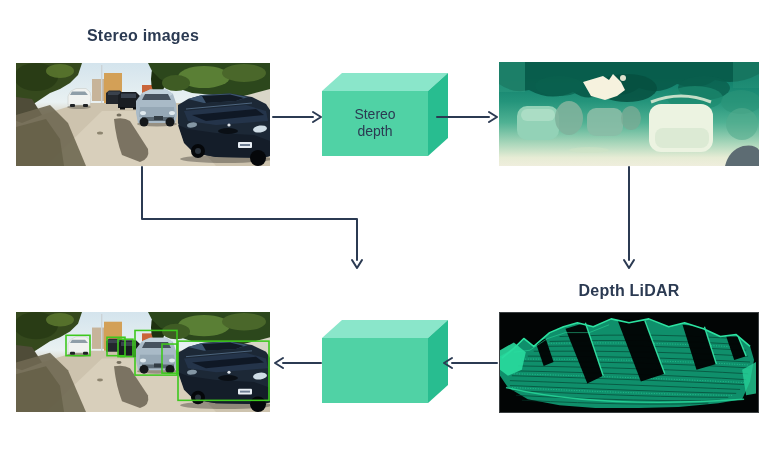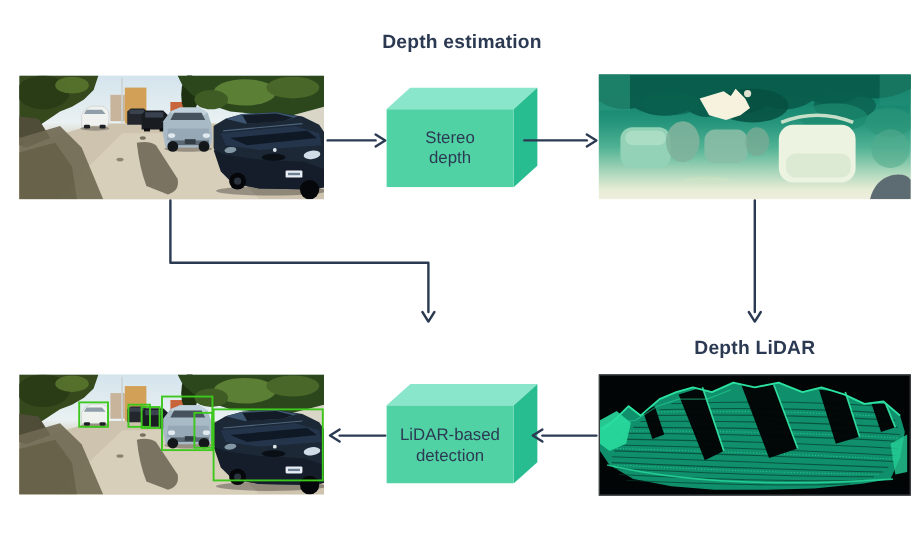--- a/index.html
+++ b/index.html
@@ -112,21 +112,21 @@
         <rect x="50" y="24" width="24" height="21"></rect>
         <rect x="91" y="26" width="18" height="19"></rect>
         <rect x="102" y="28" width="15" height="18"></rect>
         <rect x="119" y="19" width="42" height="46"></rect>
         <rect x="146" y="33" width="15" height="30"></rect>
         <rect x="162" y="30" width="91" height="61"></rect>
       </g>
     </defs>
   </svg>
 
-  <div class="title" style="left:295px;top:27px;width:180px">Depth estimation</div>
+  <div class="title" style="left:16px;top:27px;width:254px">Stereo images</div>
   <div class="title" style="left:499px;top:282px;width:260px">Depth LiDAR</div>
 
   <div class="photo sky-bg" style="left:16px;top:63px;width:254px;height:103px">
     <svg viewBox="0 0 254 103" preserveAspectRatio="none">
         <use href="#scene"></use>
       </svg>
   </div>
 
   <div class="photo depth-bg" style="left:499px;top:62px;width:260px;height:104px">
     <svg viewBox="0 0 260 104" preserveAspectRatio="none">
@@ -215,24 +215,20 @@
   <div class="cube-label" style="left:322px;top:92px;width:106px;height:62px">
     <span>Stereo</span>
     <span>depth</span>
   </div>
 
   <svg class="cube" style="left:322px;top:320px" width="126" height="83" viewBox="0 0 126 83">
     <polygon points="0,18 20,0 126,0 106,18" fill="#8ae6ca"></polygon>
     <polygon points="106,18 126,0 126,65 106,83" fill="#28bd90"></polygon>
     <polygon points="0,18 106,18 106,83 0,83" fill="#50d2a5"></polygon>
   </svg>
-  <div class="cube-label" style="left:322px;top:338px;width:106px;height:65px">
-    <span>LiDAR-based</span>
-    <span>detection</span>
-  </div>
 
   <svg id="arrow-layer" width="770" height="450" viewBox="0 0 770 450">
     <g stroke="#2b3a52" stroke-width="2" fill="none" stroke-linecap="round" stroke-linejoin="round">
       <g>
         <line x1="273" y1="117" x2="313" y2="117"></line>
           <polyline points="313,112 321,117 313,122"></polyline>
       </g>
       <g>
         <line x1="437" y1="117" x2="489" y2="117"></line>
           <polyline points="489,112 497,117 489,122"></polyline>

